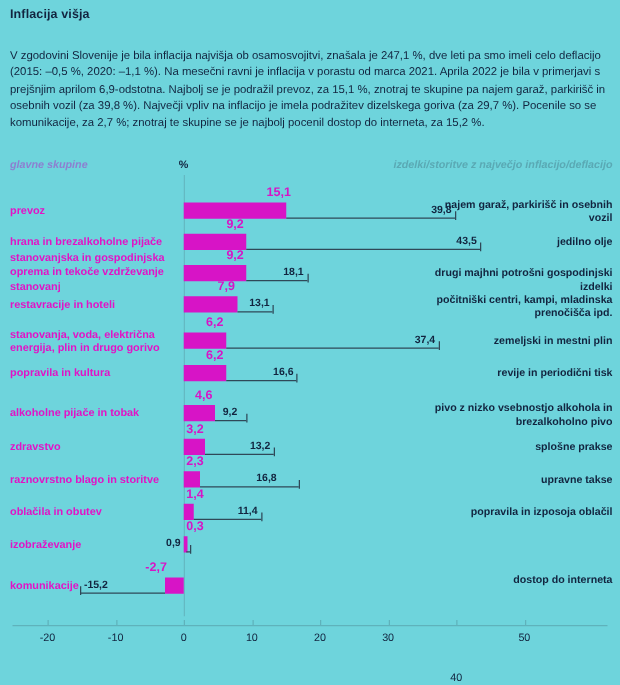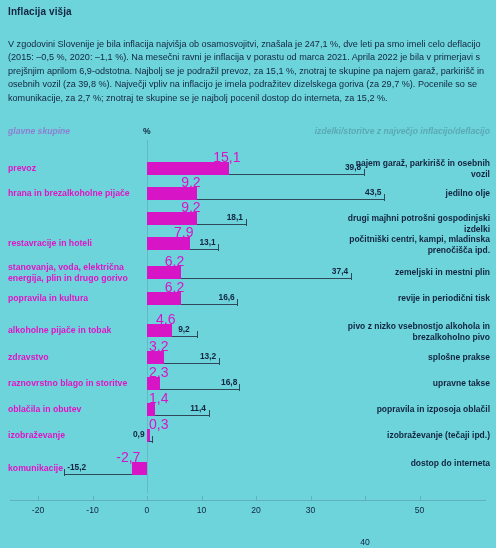--- a/index.html
+++ b/index.html
@@ -60,21 +60,21 @@
     position:absolute;height:13px;background:#d714c6;
   }
   .lead{
     position:absolute;height:1px;background:#2f4858;
   }
   .leadcap{
     position:absolute;width:1px;height:7px;background:#2f4858;
   }
 
   .vbar{
-    position:absolute;font-size:14px;font-weight:normal;color:#d714c6;
+    position:absolute;font-size:10px;font-weight:bold;color:#d714c6;
     white-space:nowrap;
   }
   .vsub{
     position:absolute;font-size:8.4px;font-weight:bold;color:#12243f;
     white-space:nowrap;
   }
 
   
   .axis{position:absolute;left:0;top:374px;width:496px;height:40px;padding-left:7px;}
   .axis-line{
@@ -115,20 +115,21 @@
         <div class="leadcap" style="left: 384.075px; top: 54px;"></div>
         <div class="vbar" style="top: 34px; left: 181.14px;">9,2</div>
         <div class="vsub" style="top: 47px; left: 365.075px;">43,5</div>
         <div class="cat" style="top: 48px;">hrana in brezalkoholne pijače</div>
         <div class="sub" style="top: 48px;">jedilno olje</div>
         <div class="bar" style="left: 147px; width: 50.14px; top: 72px;"></div>
         <div class="lead" style="left: 197.14px; width: 48.505px; top: 84px;"></div>
         <div class="leadcap" style="left: 245.645px; top: 79px;"></div>
         <div class="vbar" style="top: 59px; left: 181.14px;">9,2</div>
         <div class="vsub" style="top: 72px; left: 226.645px;">18,1</div>
+        <div class="cat" style="top: 61px;">stanovanjska in gospodinjska oprema in tekoče vzdrževanje stanovanj</div>
         <div class="sub" style="top: 73px;">drugi majhni potrošni gospodinjski izdelki</div>
         <div class="bar" style="left: 147px; width: 43.055px; top: 97px;"></div>
         <div class="lead" style="left: 190.055px; width: 28.34px; top: 109px;"></div>
         <div class="leadcap" style="left: 218.395px; top: 104px;"></div>
         <div class="vbar" style="top: 84px; left: 174.055px;">7,9</div>
         <div class="vsub" style="top: 97px; left: 199.395px;">13,1</div>
         <div class="cat" style="top: 98px;">restavracije in hoteli</div>
         <div class="sub" style="top: 94px;">počitniški centri, kampi, mladinska prenočišča ipd.</div>
         <div class="bar" style="left: 147px; width: 33.79px; top: 126px;"></div>
         <div class="lead" style="left: 180.79px; width: 170.04px; top: 138px;"></div>
@@ -155,37 +156,36 @@
         <div class="lead" style="left: 164.44px; width: 54.5px; top: 223px;"></div>
         <div class="leadcap" style="left: 218.94px; top: 218px;"></div>
         <div class="vbar" style="top: 198px; left: 149px;">3,2</div>
         <div class="vsub" style="top: 211px; left: 199.94px;">13,2</div>
         <div class="cat" style="top: 212px;">zdravstvo</div>
         <div class="sub" style="top: 212px;">splošne prakse</div>
         <div class="bar" style="left: 147px; width: 12.535px; top: 237px;"></div>
         <div class="lead" style="left: 159.535px; width: 79.025px; top: 249px;"></div>
         <div class="leadcap" style="left: 238.56px; top: 244px;"></div>
         <div class="vbar" style="top: 224px; left: 149px;">2,3</div>
-        <div class="vsub" style="top: 237px; left: 221px;">16,8</div>
+        <div class="vsub" style="top: 237px; left: 205px;">16,8</div>
         <div class="cat" style="top: 238px;">raznovrstno blago in storitve</div>
         <div class="sub" style="top: 238px;">upravne takse</div>
         <div class="bar" style="left: 147px; width: 7.63px; top: 263px;"></div>
         <div class="lead" style="left: 154.63px; width: 54.5px; top: 275px;"></div>
         <div class="leadcap" style="left: 209.13px; top: 270px;"></div>
         <div class="vbar" style="top: 250px; left: 149px;">1,4</div>
         <div class="vsub" style="top: 263px; left: 190.13px;">11,4</div>
         <div class="cat" style="top: 264px;">oblačila in obutev</div>
         <div class="sub" style="top: 264px;">popravila in izposoja oblačil</div>
         <div class="bar" style="left: 147px; width: 3px; top: 289px;"></div>
         <div class="lead" style="left: 148.635px; width: 3.27px; top: 301px;"></div>
         <div class="leadcap" style="left: 151.905px; top: 296px;"></div>
         <div class="vbar" style="top: 276px; left: 149px;">0,3</div>
         <div class="vsub" style="top: 289px; left: 132.905px;">0,9</div>
         <div class="cat" style="top: 290px;">izobraževanje</div>
-        <div class="sub" style="top: 290px;">izobraževanje (tečaji ipd.)</div>
         <div class="bar" style="left: 132.285px; width: 14.715px; top: 322px;"></div>
         <div class="lead" style="left: 64.16px; width: 68.125px; top: 334px;"></div>
         <div class="leadcap" style="left: 64.16px; top: 329px;"></div>
         <div class="vbar" style="top: 309px; left: 116.285px;">-2,7</div>
         <div class="vsub" style="top: 322px; left: 67.16px;">-15,2</div>
         <div class="cat" style="top: 323px;">komunikacije</div>
         <div class="sub" style="top: 318px;">dostop do interneta</div>
       </div>
 
     <div class="axis">

